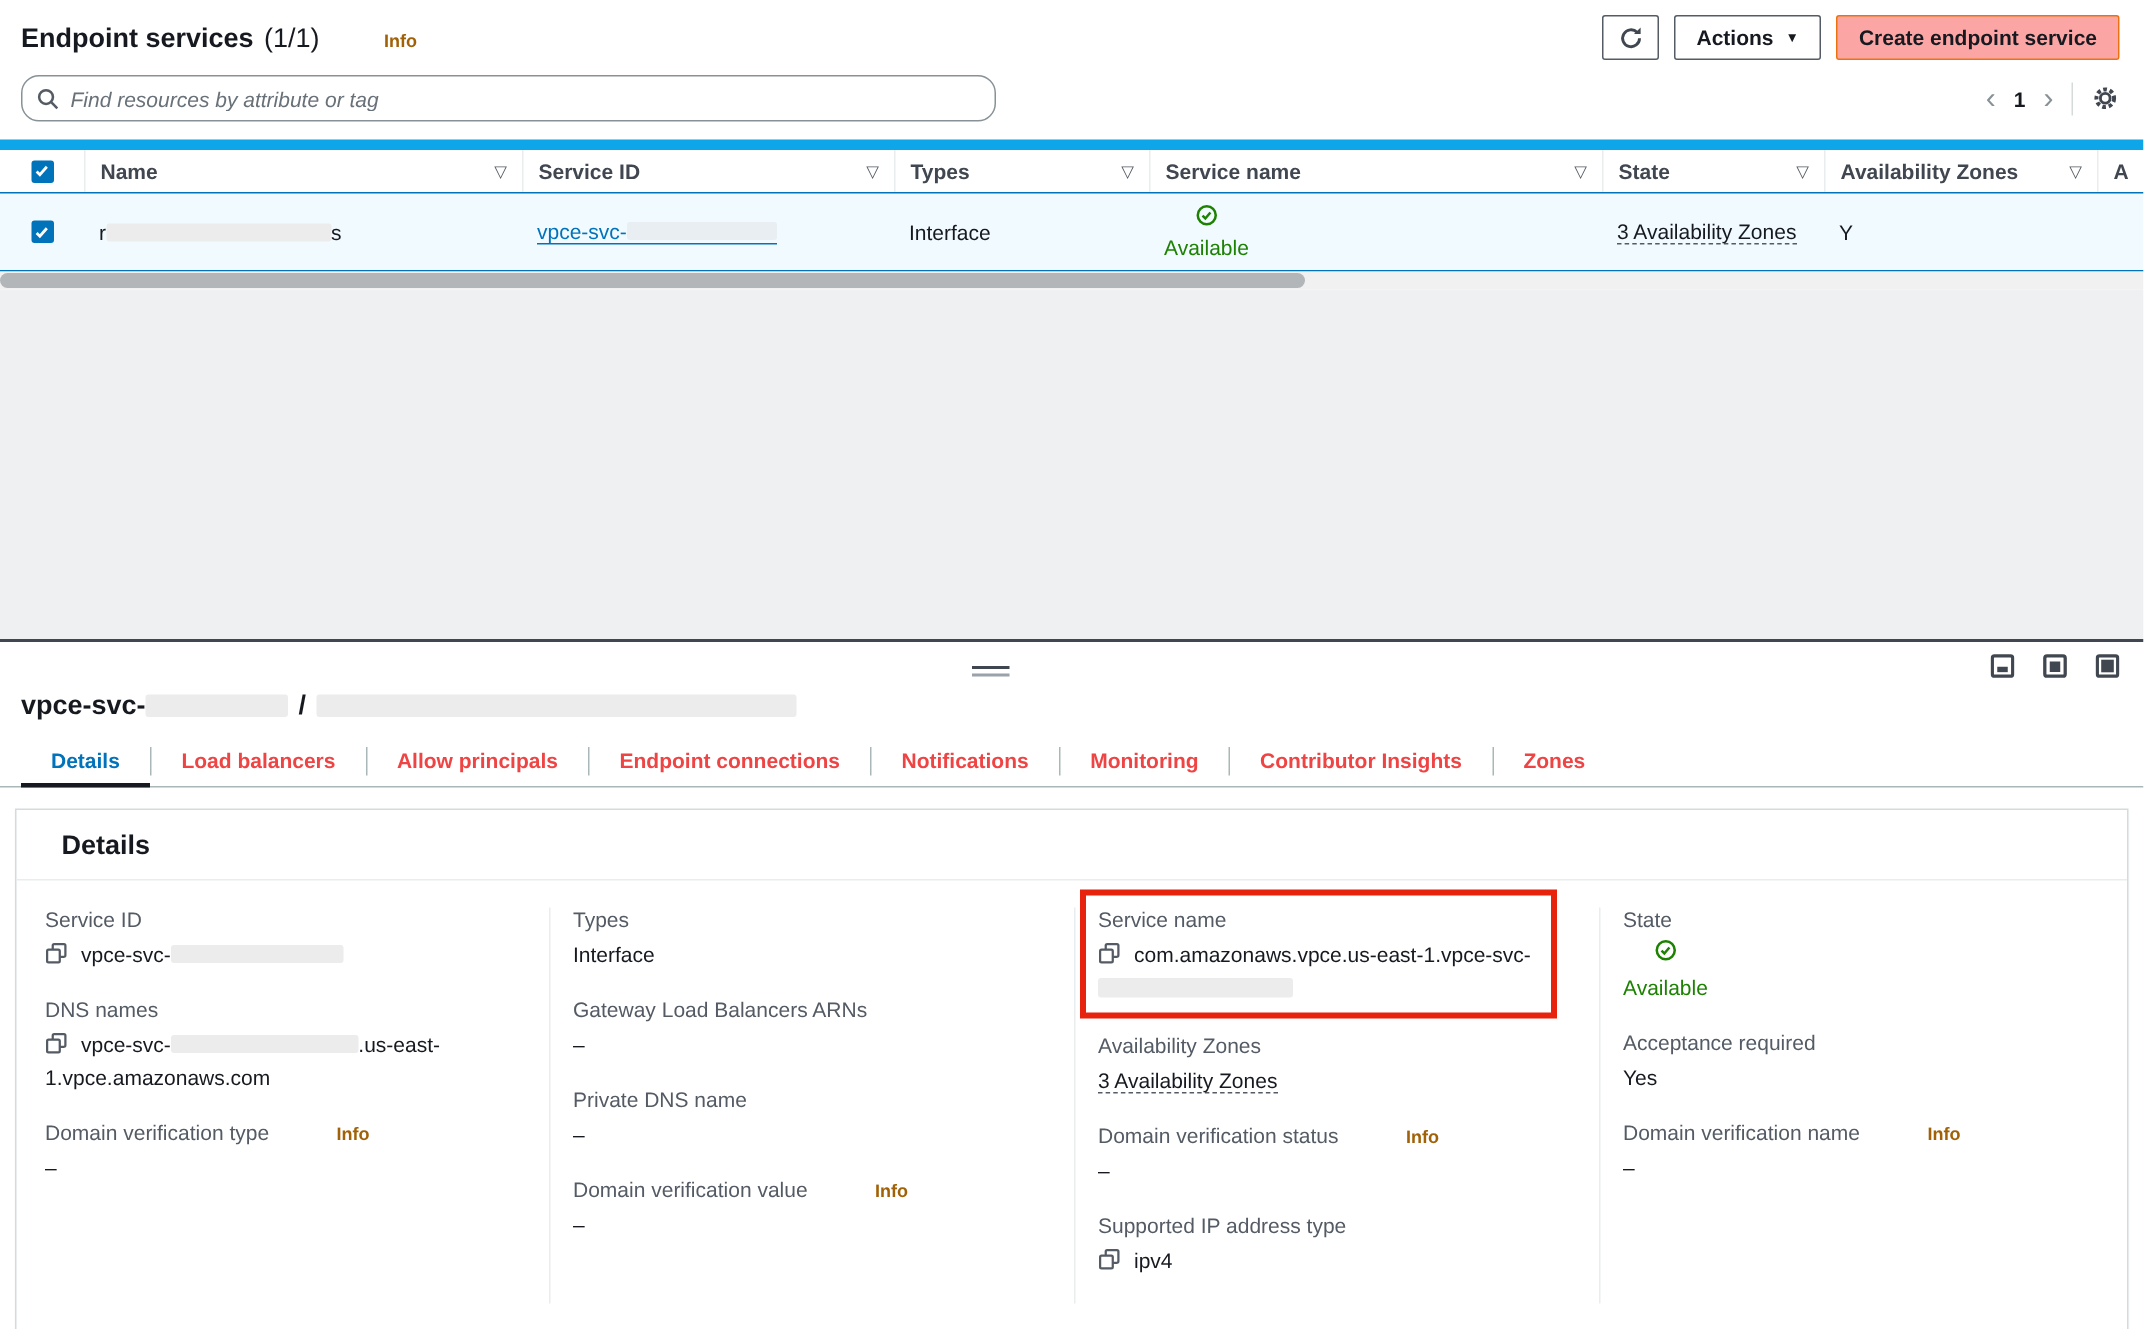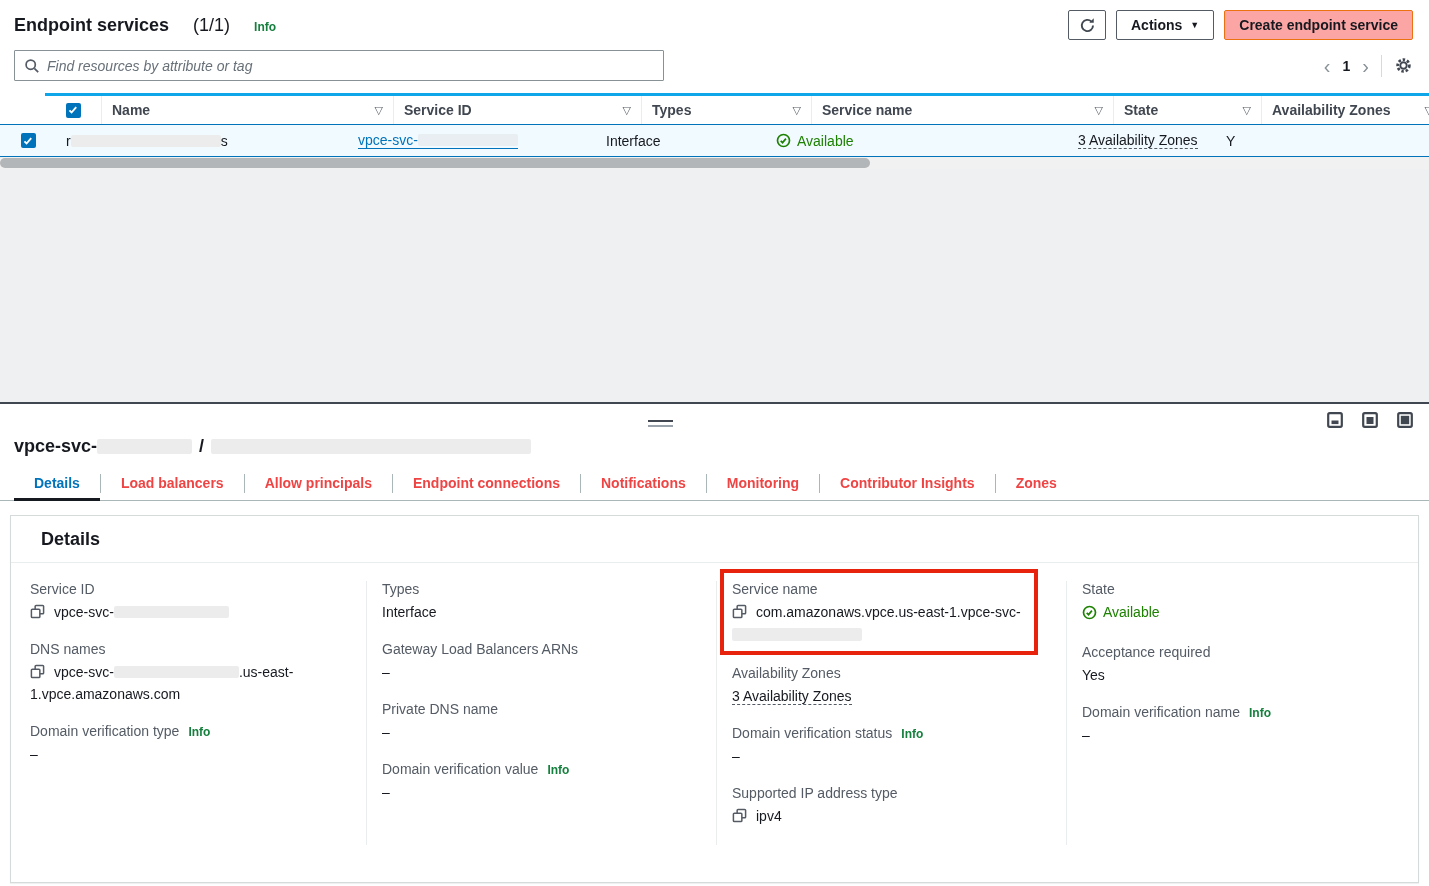--- a/index.html
+++ b/index.html
@@ -1,53 +1,53 @@
 <!DOCTYPE html>
 <html><head>
 <meta charset="utf-8">
 <style>
   * { box-sizing: border-box; margin: 0; padding: 0; }
   html, body { width: 1429px; height: 886px; overflow: hidden; }
   body { font-family: "Liberation Sans", sans-serif; font-size: 14px; color: #16191f; background: #fff; position: relative; }
 
   
   .page-header { display: flex; justify-content: space-between; align-items: center; padding: 10px 16px 6px 14px; }
-  .title-group { display: flex; align-items: baseline; gap: 24px; }
+  .title-group { display: flex; align-items: baseline; gap: 7px; }
   .page-title { font-size: 18px; font-weight: 700; }
   .page-count { font-size: 18px; font-weight: 400; color: #16191f; }
-  .info-link { font-size: 12px; font-weight: 700; color: #15803d; cursor: pointer; }
+  .info-link { font-size: 12px; font-weight: 700; color: #a16207; cursor: pointer; margin-left: 36px; }
   .header-buttons { display: flex; gap: 10px; align-items: center; }
   .btn { height: 30px; border: 1px solid #545b64; background: #fff; border-radius: 2px; padding: 0 14px; font-weight: 700; font-size: 14px; color: #16191f; display: flex; align-items: center; gap: 8px; cursor: pointer; font-family: inherit; }
   .btn-icon { width: 38px; justify-content: center; padding: 0; }
   .btn-primary { background: #fca5a5; border-color: #ec7211; }
   .caret { font-size: 9px; color: #16191f; }
 
   .search-row { display: flex; justify-content: space-between; align-items: center; padding: 4px 16px 12px 14px; }
-  .search-box { width: 650px; height: 31px; border: 1px solid #879196; border-radius: 1px; display: flex; align-items: center; padding: 0 9px; gap: 7px; background: #fff; }
+  .search-box { width: 650px; height: 31px; border: 1px solid #879196; border-radius: 12px; display: flex; align-items: center; padding: 0 9px; gap: 7px; background: #fff; }
   .search-box input { border: none; outline: none; flex: 1; font-size: 14px; font-family: inherit; color: #16191f; background: transparent; }
   .search-box input::placeholder { font-style: italic; color: #687078; }
   .pagination { display: flex; align-items: center; gap: 12px; }
   .page-chevron { color: #879196; font-size: 20px; line-height: 1; cursor: default; }
   .page-num { font-weight: 700; font-size: 14px; }
   .vdiv { width: 1px; height: 22px; background: #d5dbdb; }
   .gear { cursor: pointer; display: flex; }
 
   
   .tbl-header, .tbl-row { display: grid; grid-template-columns: 56px 292px 248px 170px 302px 148px 182px 31px; align-items: stretch; }
-  .tbl-header { border-top: 3px solid #0ea5e9; margin-left: 45px; }
+  .tbl-header { border-top: 7px solid #0ea5e9; }
   .th { padding: 6px 10px; font-weight: 700; font-size: 14px; color: #414750; display: flex; align-items: center; justify-content: space-between; gap: 4px; }
   .th + .th { border-left: 1px solid #eaeded; }
   .th-check { justify-content: center; }
   .filter-glyph { font-size: 11px; color: #545b64; font-weight: 400; cursor: pointer; }
   .tbl-row { background: #f1faff; border-top: 1px solid #0073bb; border-bottom: 1px solid #0073bb; }
   .td { padding: 7px 10px; display: flex; align-items: center; font-size: 14px; white-space: nowrap; overflow: hidden; }
   .td-check { justify-content: center; }
   .checkbox { width: 15px; height: 15px; background: #0073bb; border-radius: 2px; display: inline-flex; align-items: center; justify-content: center; cursor: pointer; flex: none; }
   .id-link { color: #0073bb; border-bottom: 1px solid #0073bb; cursor: pointer; display: inline-flex; align-items: center; }
-  .state-ok { color: #1d8102; display: inline-flex; align-items: center; gap: 6px; }
+  .state-ok { color: #1d8102; display: inline-flex; align-items: center; gap: 6px; flex-direction: column; }
   .az-link { border-bottom: 1px dashed #545b64; cursor: pointer; }
 
   .blob { display: inline-block; background: #ececec; border-radius: 2px; height: 12px; vertical-align: -1px; }
 
   .hscrollbar { height: 12px; background: #f1f1f1; position: relative; }
   .hscroll-thumb { position: absolute; left: 0; top: 1px; height: 10px; width: 870px; background: #b3b6b9; border-radius: 5px; }
 
   .gray-gap { height: 233px; background: #eff0f1; }
 
   

